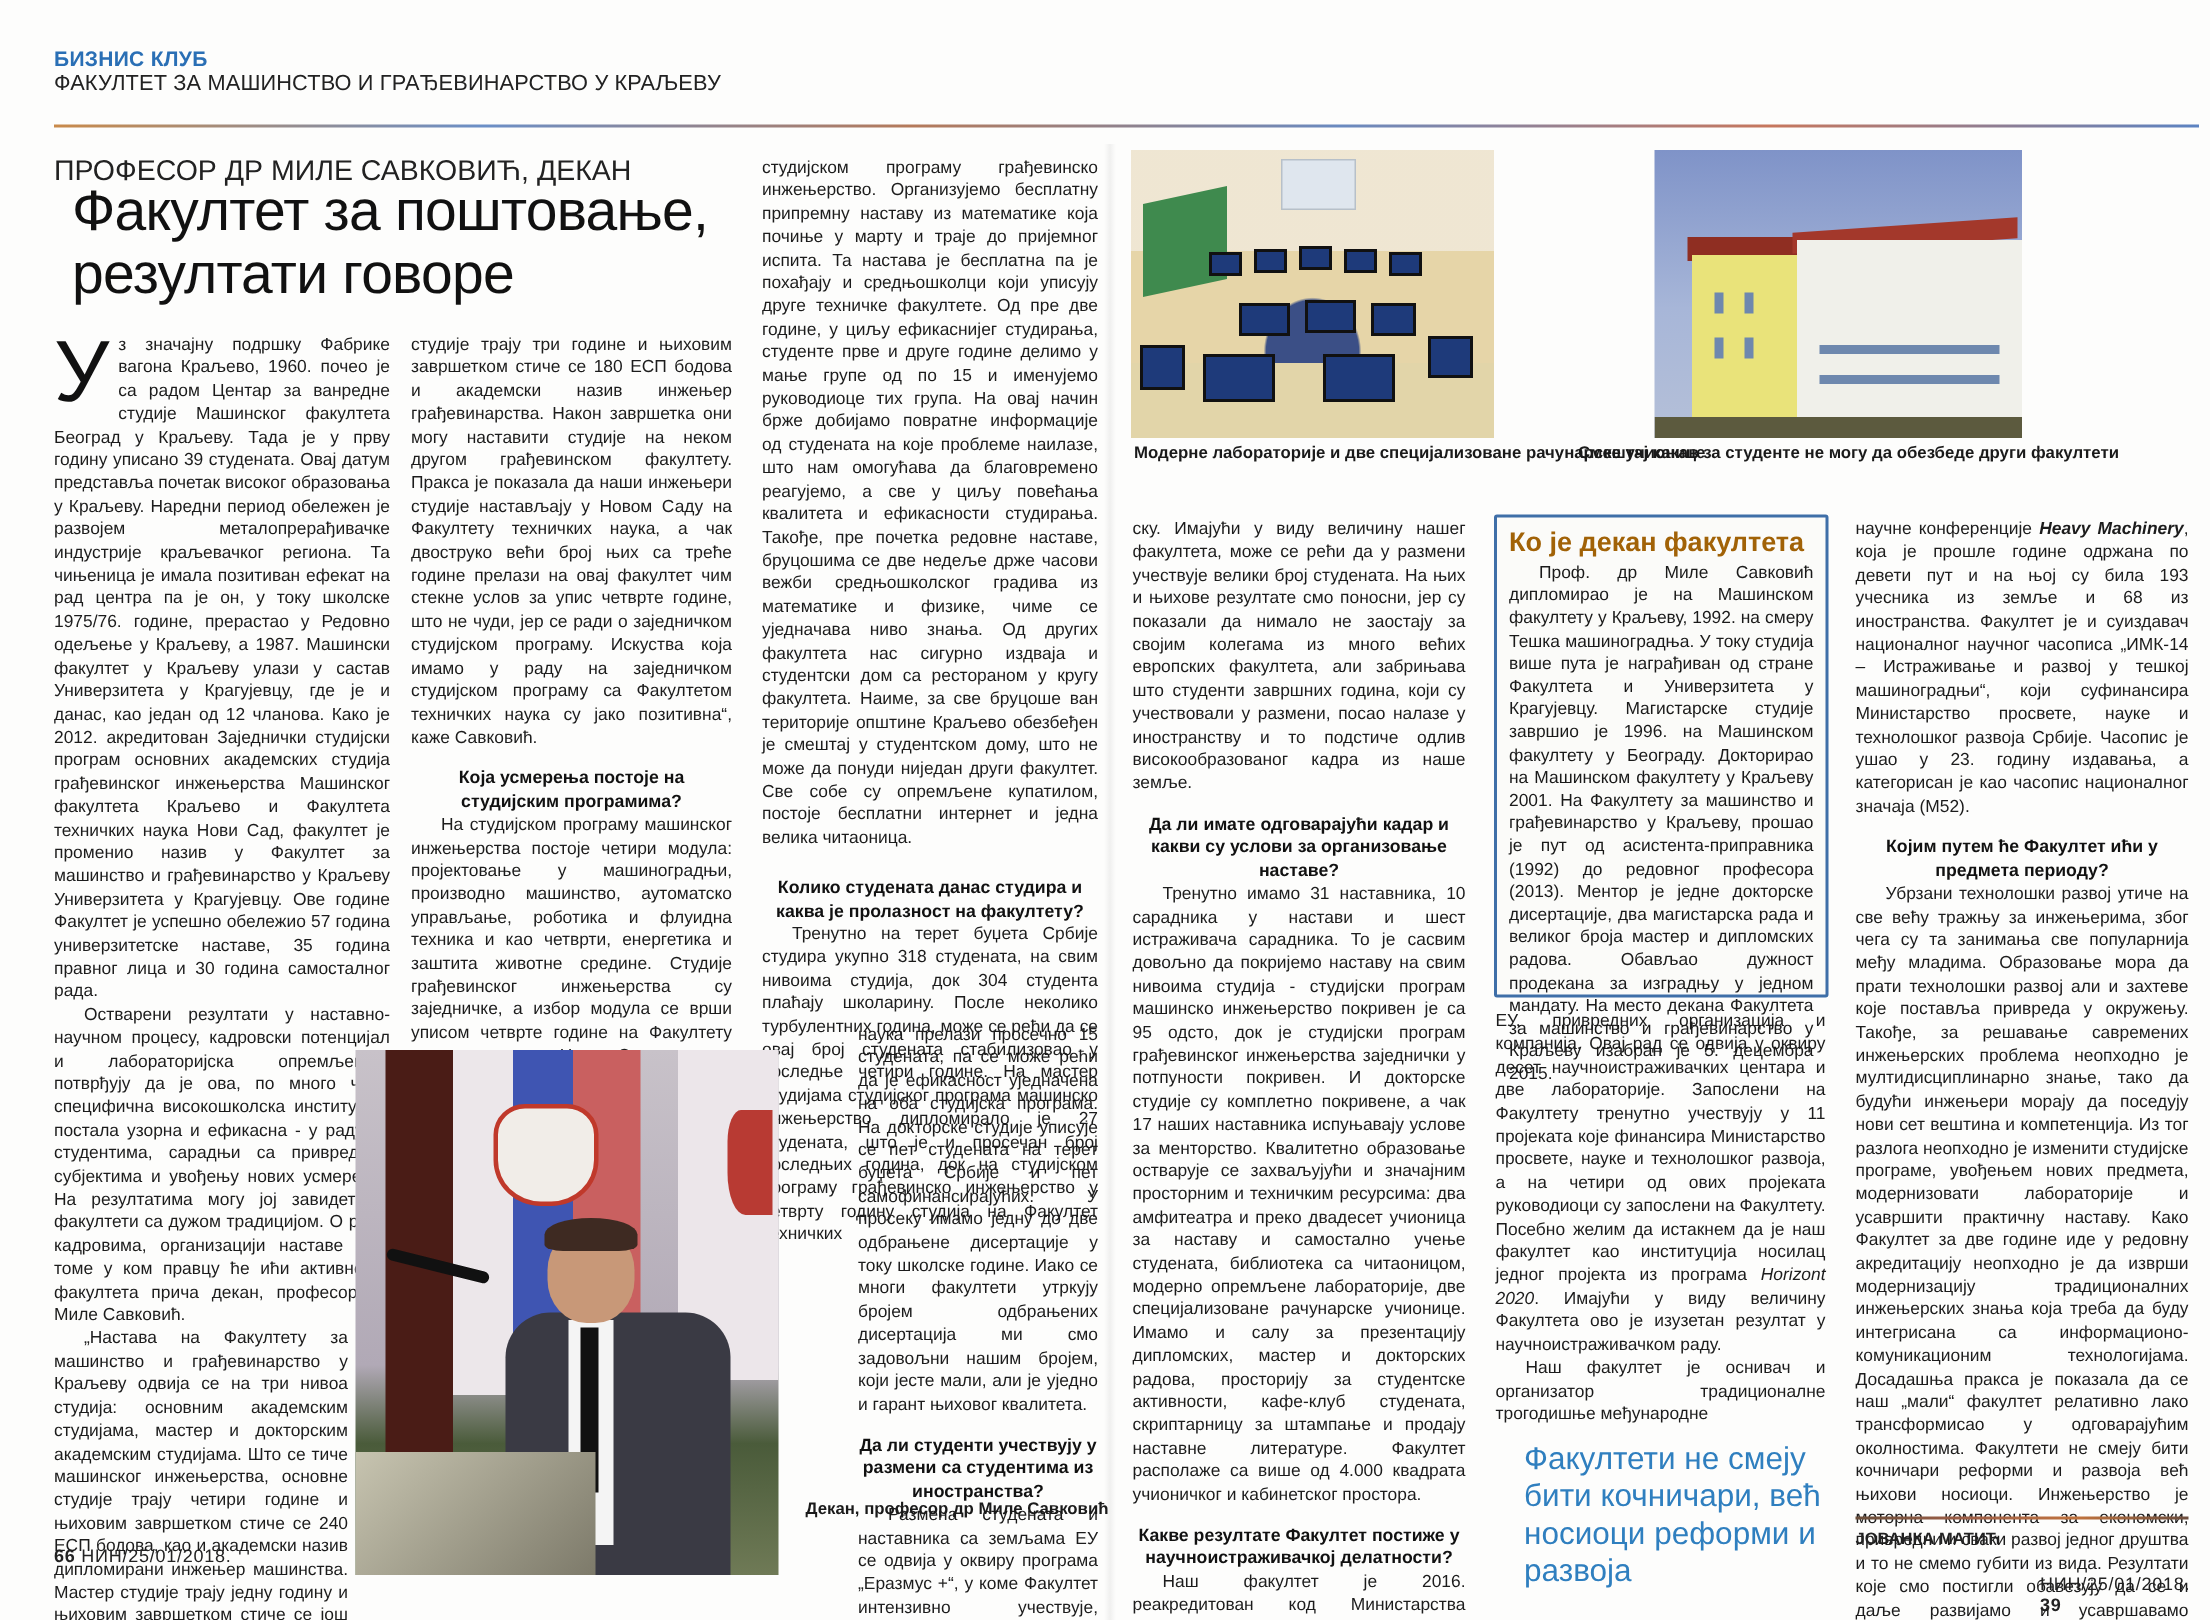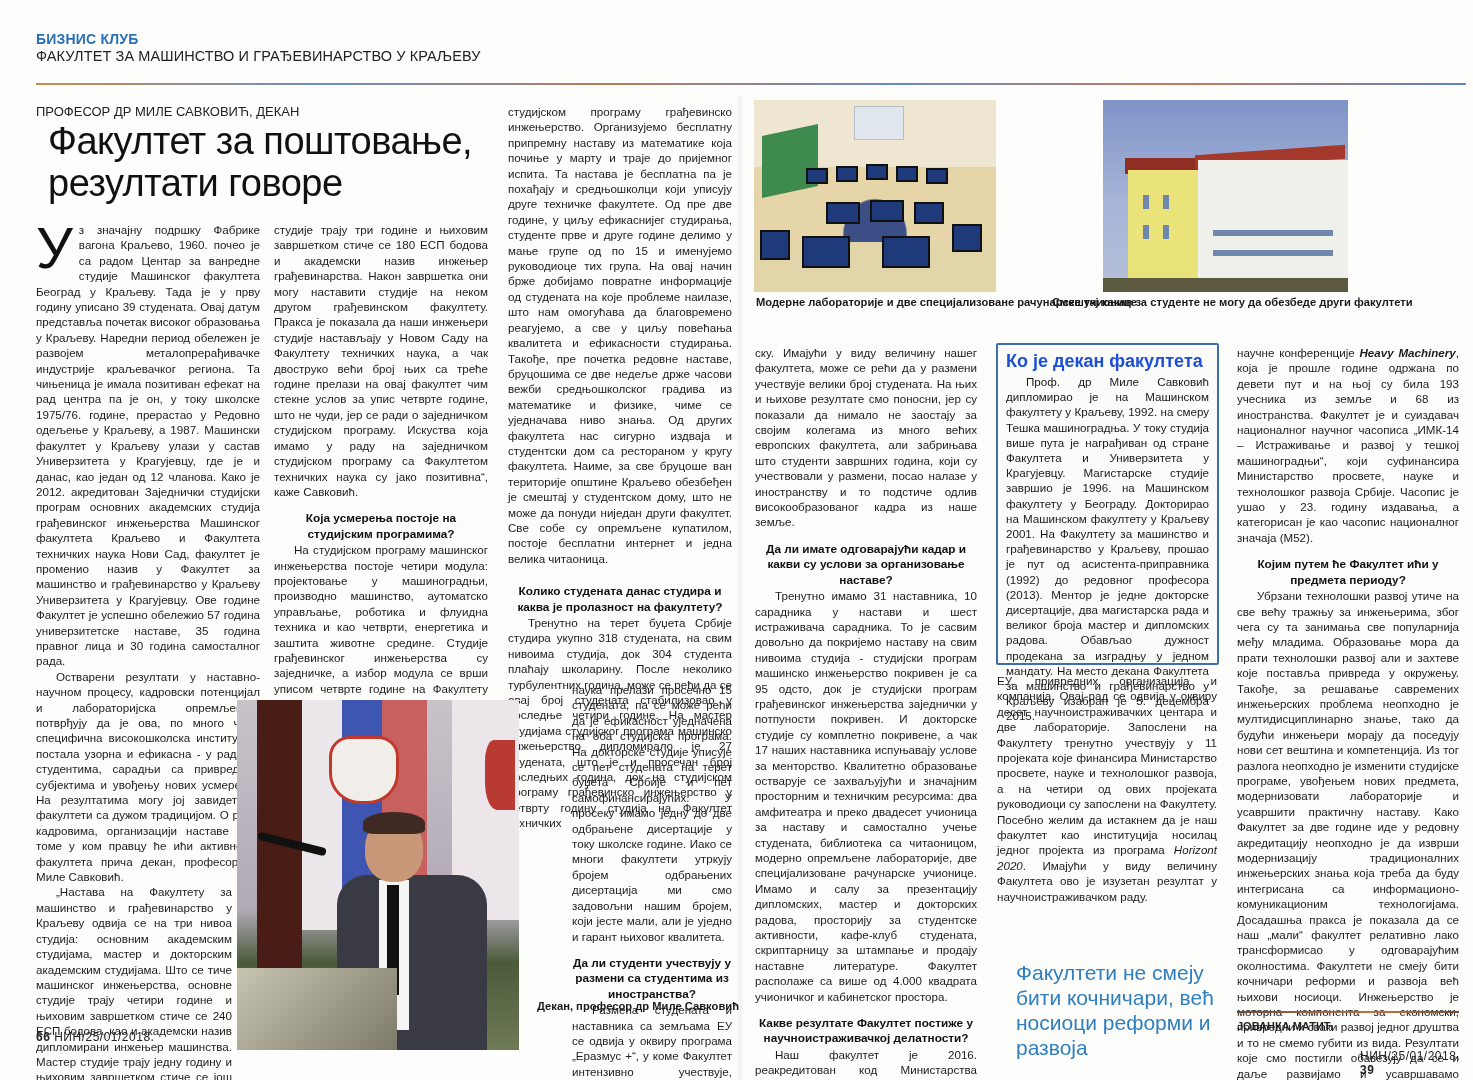--- a/index.html
+++ b/index.html
@@ -4,21 +4,21 @@
 <style>
   * { box-sizing: border-box; margin: 0; padding: 0; }
   html, body { width: 1473px; height: 1080px; background: #fdfdfc; overflow: hidden; }
   body { position: relative; font-family: "Liberation Sans", sans-serif; color: #1a1a1a; }
 
   .abs { position: absolute; }
   .section-label { left: 36px; top: 31px; font-size: 14px; font-weight: bold; color: #2a6fb5; letter-spacing: 0.2px; }
   .section-sub { left: 36px; top: 48px; font-size: 14.5px; color: #222; letter-spacing: 0.1px; }
   .rule { left: 36px; top: 83px; width: 1430px; height: 2px;
           background: linear-gradient(90deg,#c98a4a,#6b8fc7,#b57a5a,#6a8ac0,#c7775d,#5c83c2); }
-  .kicker { left: 36px; top: 104px; font-size: 13px; color: #222; }
+  .kicker { left: 36px; top: 104px; font-size: 19px; color: #222; }
   .headline { left: 48px; top: 120px; width: 460px; font-family: "Liberation Sans", sans-serif;
               font-size: 38px; line-height: 42px; font-weight: normal; color: #111; letter-spacing: -0.5px; }
 
   .col { position: absolute; font-size: 11.6px; line-height: 15.4px; text-align: justify; color: #1c1c1c; }
   .col p { margin: 0; text-indent: 20px; }
   .col p.noindent { text-indent: 0; }
   .col h3 { font-size: 11.8px; line-height: 15.4px; font-weight: bold; margin-top: 12px; color: #111; text-align: center; }
   .dropcap { float: left; font-size: 58px; line-height: 48px; margin: 2px 6px 0 0; color: #111; }
 
   .c1 { left: 36px; top: 222px; width: 224px; }
@@ -65,21 +65,21 @@
   .photo-dean .podium { position:absolute; left:0; top:268px; width:160px; height:82px; background:linear-gradient(135deg,#c7c4b0,#7d7a6a); }
   .photo-dean .mic { position:absolute; left:20px; top:140px; width:70px; height:8px; background:#111; transform: rotate(14deg); border-radius:4px; }
 
   .caption { position: absolute; font-size: 11.2px; font-weight: bold; color: #1a1a1a; }
   .cap-lab { left: 756px; top: 296px; }
   .cap-bld { left: 1052px; top: 296px; }
   .cap-dean { left: 537px; top: 1000px; }
 
   .box { position: absolute; left: 996px; top: 343px; width: 223px; height: 322px;
          border: 2px solid #3f6fa8; border-radius: 2px; padding: 6px 8px; background: #fbfbf9; }
-  .box h2 { font-size: 18px; font-weight: bold; color: #1d4ed8; margin-bottom: 2px; }
+  .box h2 { font-size: 18px; font-weight: bold; color: #a16207; margin-bottom: 2px; }
   .box p { font-size: 11.6px; line-height: 15.2px; text-indent: 20px; text-align: justify; }
 
   .pullquote { position: absolute; left: 997px; top: 960px; width: 230px; font-size: 21px; line-height: 25px; color: #2f7fbf; margin-left: 19px; }
 
   .byline-rule { position:absolute; left: 1237px; top: 1011px; width: 222px; height: 2px;
                  background: linear-gradient(90deg,#6a4e3a,#a06048,#c0733e,#6d4e3e); }
   .byline { position:absolute; left: 1237px; top: 1020px; font-size: 11px; font-weight: bold; color:#222; }
 
   .folio { position:absolute; font-size: 12px; color:#222; letter-spacing: 0.5px; }
   .folio-l { left: 36px; top: 1030px; }
@@ -185,20 +185,21 @@
   <p>Наш факултет је 2016. реакредитован код Министарства просвете, науке и технолошког развоја за обављање научноистраживачке делатности у оквиру техничко-технолошких наука – област машинство. Факултет је реализовао већи број фундаменталних, научно истраживачких и развојних пројеката, финансираних од ресорних министарстава и националних агенција Републике Србије, институција</p>
 </div>
 
 <div class="box">
   <h2>Ко је декан факултета</h2>
   <p>Проф. др Миле Савковић дипломирао је на Машинском факултету у Краљеву, 1992. на смеру Тешка машиноградња. У току студија више пута је награђиван од стране Факултета и Универзитета у Крагујевцу. Магистарске студије завршио је 1996. на Машинском факултету у Београду. Докторирао на Машинском факултету у Краљеву 2001. На Факултету за машинство и грађевинарство у Краљеву, прошао је пут од асистента-приправника (1992) до редовног професора (2013). Ментор је једне докторске дисертације, два магистарска рада и великог броја мастер и дипломских радова. Обављао дужност продекана за изградњу у једном мандату. На место декана Факултета за машинство и грађевинарство у Краљеву изабран је 5. децембра 2015.</p>
 </div>
 
 <div class="col c5">
   <p class="noindent"><span>ЕУ, привредних организација и компанија. Овај рад се одвија у оквиру десет научноистраживачких центара и две лабораторије. Запослени на Факултету тренутно учествују у 11 пројеката које финансира Министарство просвете, науке и технолошког развоја, а на четири од ових пројеката руководиоци су запослени на Факултету. Посебно желим да истакнем да је наш факултет као институција носилац једног пројекта из програма </span><em>Horizont 2020</em><span>. Имајући у виду величину Факултета ово је изузетан резултат у научноистраживачком раду.</span></p>
+  <p>Наш факултет је оснивач и организатор традиционалне трогодишње међународне</p>
 </div>
 
 <div class="pullquote">Факултети не смеју бити кочничари, већ носиоци реформи и развоја</div>
 
 <div class="col c6">
   <p class="noindent"><span>научне конференције </span><em style="font-weight:bold;">Heavy Machinery</em><span>, која је прошле године одржана по девети пут и на њој су била 193 учесника из земље и 68 из иностранства. Факултет је и суиздавач националног научног часописа „ИМК-14 – Истраживање и развој у тешкој машиноградњи“, који суфинансира Министарство просвете, науке и технолошког развоја Србије. Часопис је ушао у 23. годину издавања, а категорисан је као часопис националног значаја (М52).</span></p>
   <h3>Којим путем ће Факултет ићи у предмета периоду?</h3>
   <p>Убрзани технолошки развој утиче на све већу тражњу за инжењерима, због чега су та занимања све популарнија међу младима. Образовање мора да прати технолошки развој али и захтеве које поставља привреда у окружењу. Такође, за решавање савремених инжењерских проблема неопходно је мултидисциплинарно знање, тако да будући инжењери морају да поседују нови сет вештина и компетенција. Из тог разлога неопходно је изменити студијске програме, увођењем нових предмета, модернизовати лабораторије и усавршити практичну наставу. Како Факултет за две године иде у редовну акредитацију неопходно је да изврши модернизацију традиционалних инжењерских знања која треба да буду интегрисана са информационо-комуникационим технологијама. Досадашња пракса је показала да се наш „мали“ факултет релативно лако трансформисао у одговарајућим околностима. Факултети не смеју бити кочничари реформи и развоја већ њихови носиоци. Инжењерство је моторна компонента за економски, привредни и сваки развој једног друштва и то не смемо губити из вида. Резултати које смо постигли обавезују да се и даље развијамо и усавршавамо сагласно захтевима привреде и друштва. Мора се водити рачуна о квалитету, који мора да буде у равни са осталим факултетима у земљи, али и европским факултетима сличне величине.</p>
 </div>
 

